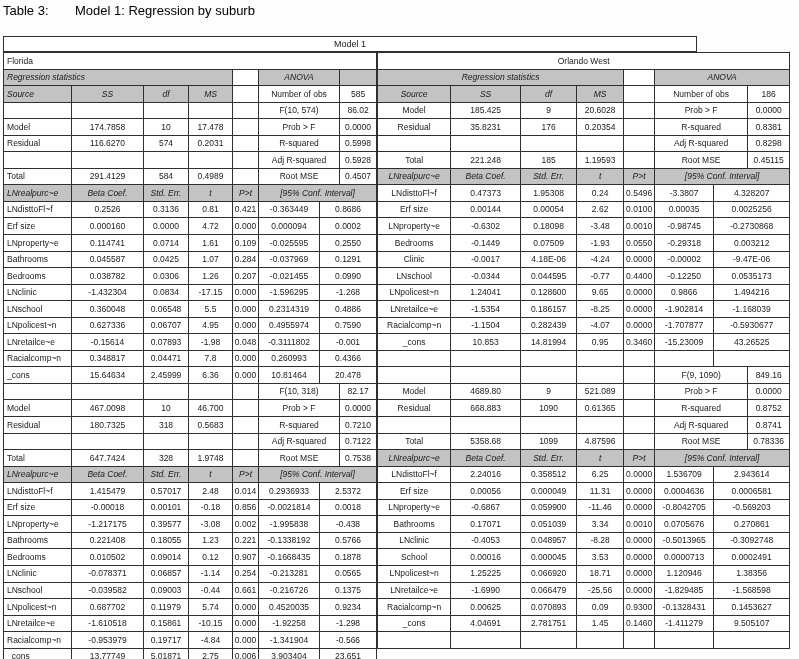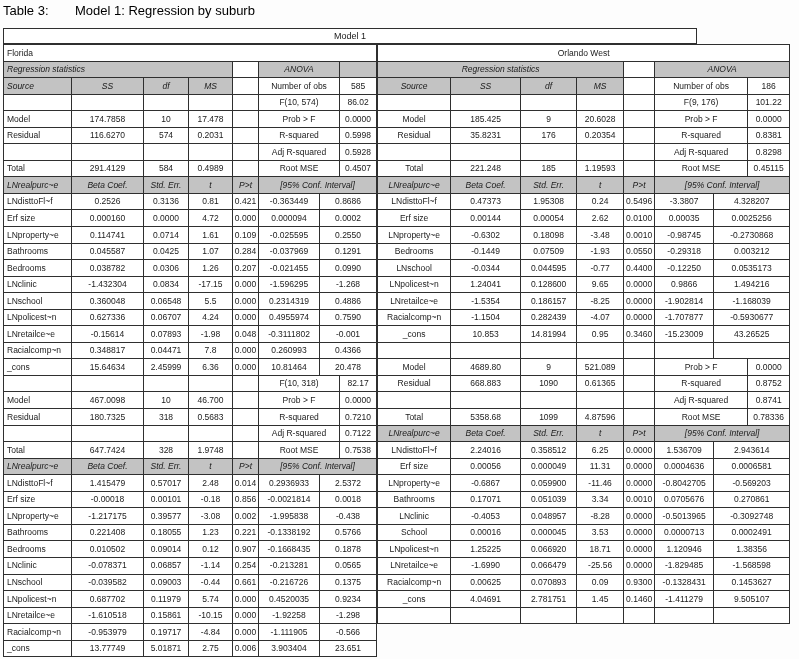--- a/index.html
+++ b/index.html
@@ -1,21 +1,21 @@
 <!DOCTYPE html>
 <html><head>
 <meta charset="utf-8">
 <style>
   html,body{margin:0;padding:0;}
   body{
     width:799px;height:659px;overflow:hidden;background:#fdfdfd;
     font-family:"Liberation Sans",sans-serif;color:#1a1a1a;
     -webkit-font-smoothing:antialiased;
   }
-  .doc-title{display:flex;align-items:flex-start;padding:3px 0 8px 3px;height:16px;
+  .doc-title{display:flex;align-items:flex-start;padding:3px 0 16px 3px;height:16px;
     font-size:13px;color:#000;}
   .doc-title .t1{width:72px;}
   .bigtable{margin:1px 0 0 3px;width:694px;}
   .m1row{
     border:1px solid #2f2f2f;height:14px;line-height:14px;text-align:center;
     font-size:9px;background:#fff;
   }
   .halves{display:flex;align-items:flex-start;border-radius:9px;}
   .tgap{width:5px;align-self:stretch;background:#fff;}
   table.half{border-collapse:collapse;table-layout:fixed;}
@@ -184,21 +184,21 @@
             <td>0.06548</td>
             <td>5.5</td>
             <td>0.000</td>
             <td>0.2314319</td>
             <td colspan="2">0.4886</td>
           </tr>
           <tr>
             <td class="al">LNpolicest~n</td>
             <td>0.627336</td>
             <td>0.06707</td>
-            <td>4.24</td>
+            <td>4.95</td>
             <td>0.000</td>
             <td>0.4955974</td>
             <td colspan="2">0.7590</td>
           </tr>
           <tr>
             <td class="al">LNretailce~e</td>
             <td>-0.15614</td>
             <td>0.07893</td>
             <td>-1.98</td>
             <td>0.048</td>
@@ -356,21 +356,21 @@
             <td>0.000</td>
             <td>-1.92258</td>
             <td colspan="2">-1.298</td>
           </tr>
           <tr>
             <td class="al">Racialcomp~n</td>
             <td>-0.953979</td>
             <td>0.19717</td>
             <td>-4.84</td>
             <td>0.000</td>
-            <td>-1.111905</td>
+            <td>-1.341904</td>
             <td colspan="2">-0.566</td>
           </tr>
           <tr>
             <td class="al">_cons</td>
             <td>13.77749</td>
             <td>5.01871</td>
             <td>2.75</td>
             <td>0.006</td>
             <td>3.903404</td>
             <td colspan="2">23.651</td>
@@ -401,29 +401,20 @@
           <tr>
             <td class="g it">Source</td>
             <td class="g it">SS</td>
             <td class="g it">df</td>
             <td class="g it">MS</td>
             <td></td>
             <td colspan="2">Number of obs</td>
             <td>186</td>
           </tr>
           <tr>
-            <td></td>
-            <td></td>
-            <td></td>
-            <td></td>
-            <td></td>
-            <td colspan="2">F(9, 176)</td>
-            <td>101.22</td>
-          </tr>
-          <tr>
             <td>Model</td>
             <td>185.425</td>
             <td>9</td>
             <td>20.6028</td>
             <td></td>
             <td colspan="2">Prob &gt; F</td>
             <td>0.0000</td>
           </tr>
           <tr>
             <td>Residual</td>
@@ -490,20 +481,29 @@
           <tr>
             <td>Bedrooms</td>
             <td>-0.1449</td>
             <td>0.07509</td>
             <td>-1.93</td>
             <td>0.0550</td>
             <td>-0.29318</td>
             <td colspan="2">0.003212</td>
           </tr>
           <tr>
+            <td>Clinic</td>
+            <td>-0.0017</td>
+            <td>4.18E-06</td>
+            <td>-4.24</td>
+            <td>0.0000</td>
+            <td>-0.00002</td>
+            <td colspan="2">-9.47E-06</td>
+          </tr>
+          <tr>
             <td>LNschool</td>
             <td>-0.0344</td>
             <td>0.044595</td>
             <td>-0.77</td>
             <td>0.4400</td>
             <td>-0.12250</td>
             <td colspan="2">0.0535173</td>
           </tr>
           <tr>
             <td>LNpolicest~n</td>
@@ -544,20 +544,29 @@
           <tr>
             <td></td>
             <td></td>
             <td></td>
             <td></td>
             <td></td>
             <td></td>
             <td colspan="2"></td>
           </tr>
           <tr>
+            <td></td>
+            <td></td>
+            <td></td>
+            <td></td>
+            <td></td>
+            <td colspan="2">F(9, 1090)</td>
+            <td>849.16</td>
+          </tr>
+          <tr>
             <td>Model</td>
             <td>4689.80</td>
             <td>9</td>
             <td>521.089</td>
             <td></td>
             <td colspan="2">Prob &gt; F</td>
             <td>0.0000</td>
           </tr>
           <tr>
             <td>Residual</td>

